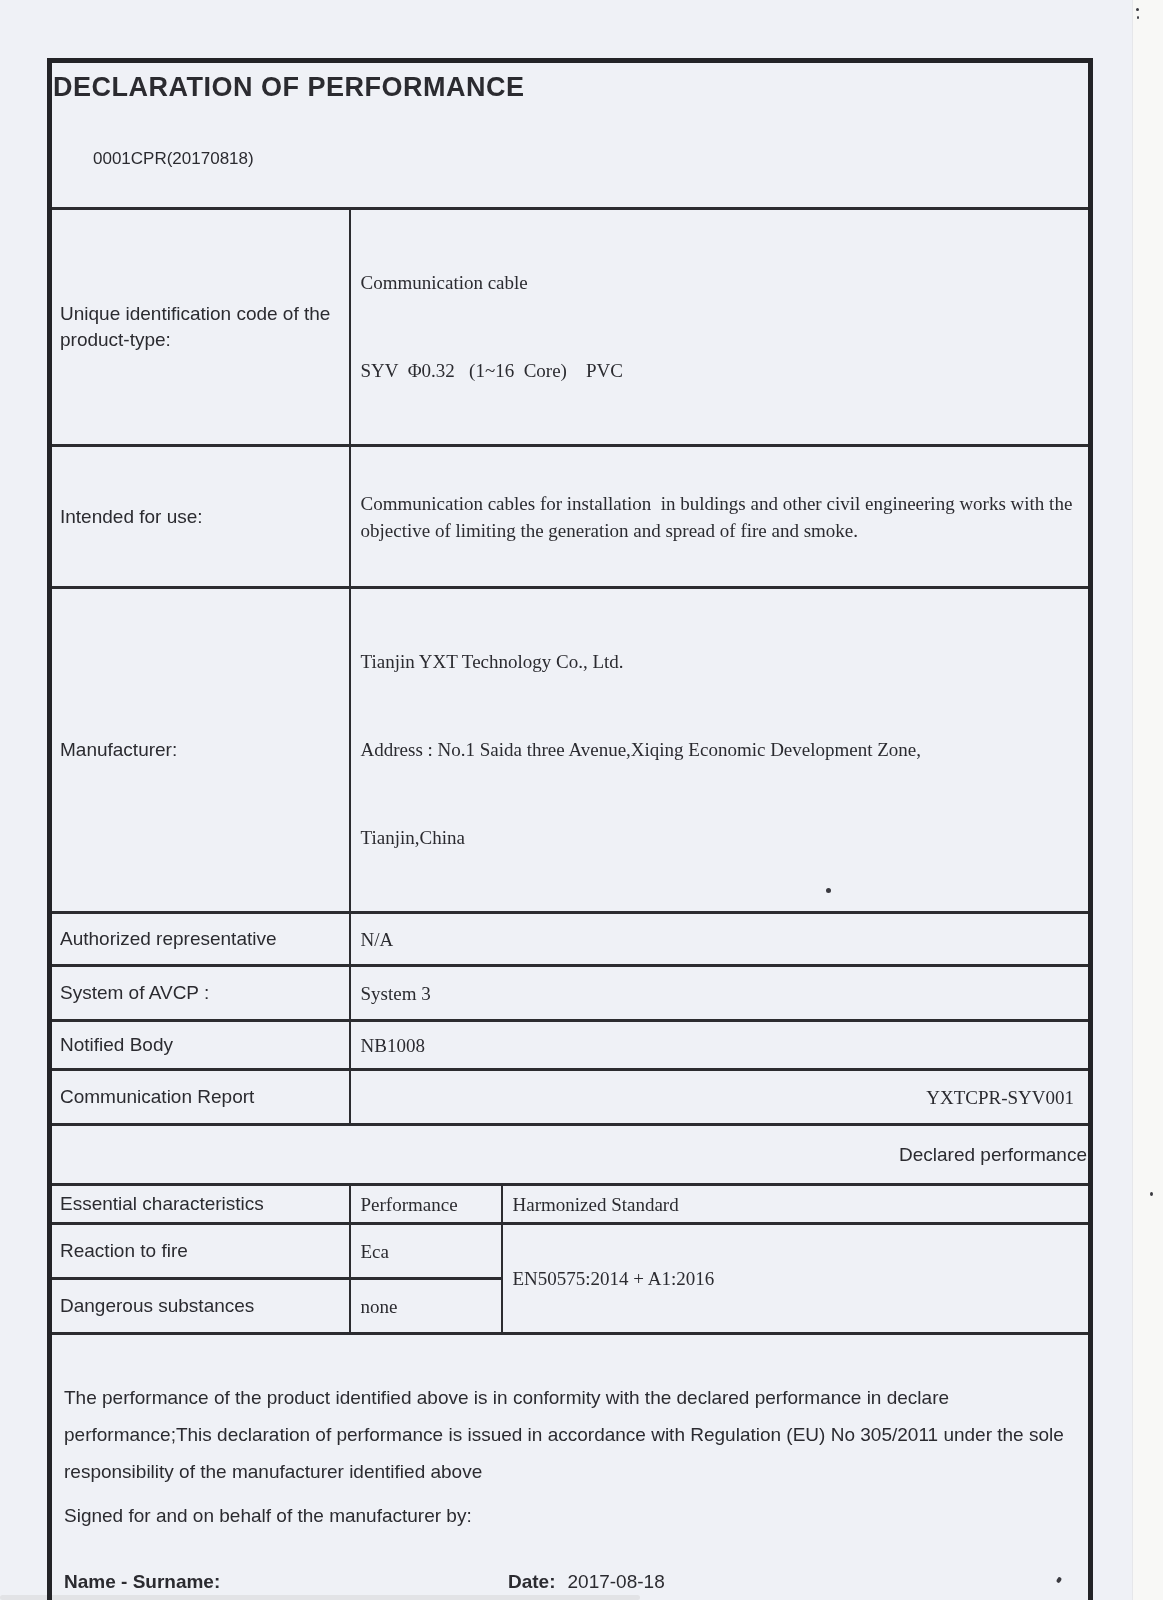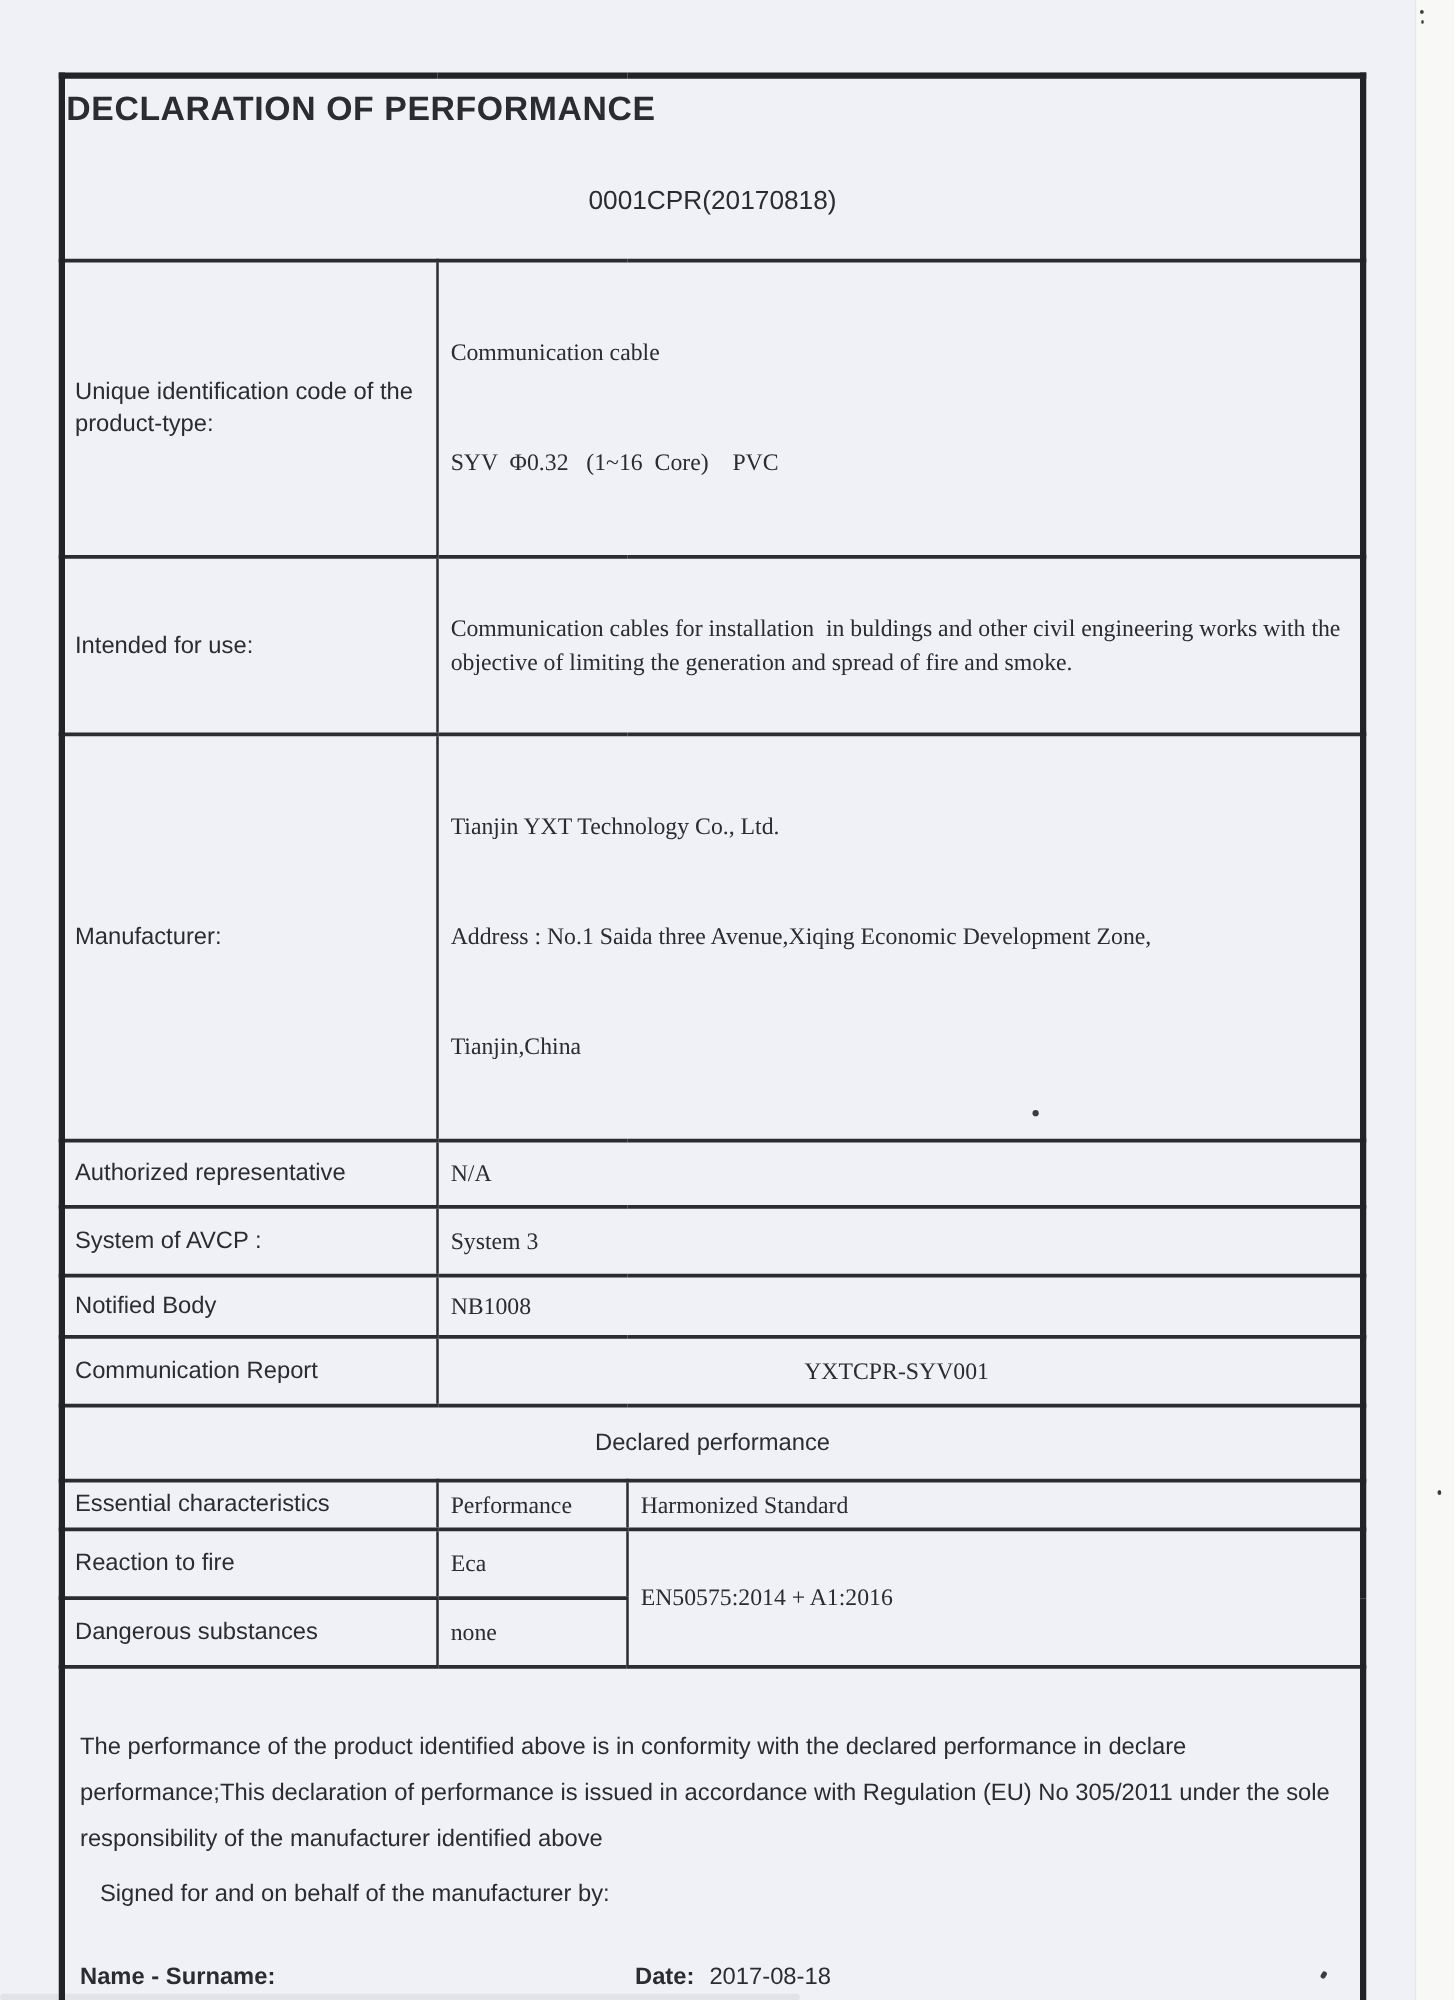--- a/index.html
+++ b/index.html
@@ -20,28 +20,28 @@
     background:transparent;
   }
   td{
     border:2px solid #2c2c30;
     border-top-width:3px;border-bottom-width:3px;
     vertical-align:middle;
     font-size:19px;
   }
   td.label{padding:2px 6px 2px 8px;line-height:26px;}
   td.val{padding:2px 14px 2px 10px;white-space:pre-wrap;line-height:27px;font-family:Liberation Serif, serif;}
-  td.center{text-align:center;}
+  td.center{text-align:right;}
   .doc-title{font-size:27px;font-weight:bold;letter-spacing:.5px;margin-top:8px;}
-  .doc-code{font-size:21px;text-align:center;margin-top:46px;}
+  .doc-code{font-size:17px;margin-top:46px;margin-left:40px;}
   .ml{line-height:34px;}
   .footer-cell{padding:0 12px;vertical-align:top;}
   .footer-wrap{position:relative;height:408px;}
   .conformity{position:absolute;top:44px;left:0;width:1002px;font-size:19px;line-height:37px;white-space:pre-wrap;}
-  .signed-line{position:absolute;top:170px;left:0;font-size:19px;margin-left:16px;}
+  .signed-line{position:absolute;top:170px;left:0;font-size:19px;}
   .name-label{position:absolute;top:236px;left:0;font-size:19px;font-weight:bold;}
   .date-group{position:absolute;top:236px;left:444px;font-size:19px;}
   .bold{font-weight:bold;}
   .date-value{margin-left:12px;}
   .speck{position:absolute;background:#3a3a40;border-radius:50%;}
   .speck.s1{left:1136px;top:8px;width:3px;height:3px;}
   .speck.s1b{left:1137px;top:16px;width:2px;height:3px;}
   .speck.s2{left:826px;top:888px;width:5px;height:5px;}
   .speck.s3{left:1150px;top:1192px;width:3px;height:4px;}
   .speck.s4{left:1057px;top:1577px;width:4px;height:6px;transform:rotate(30deg);border-radius:2px;}

